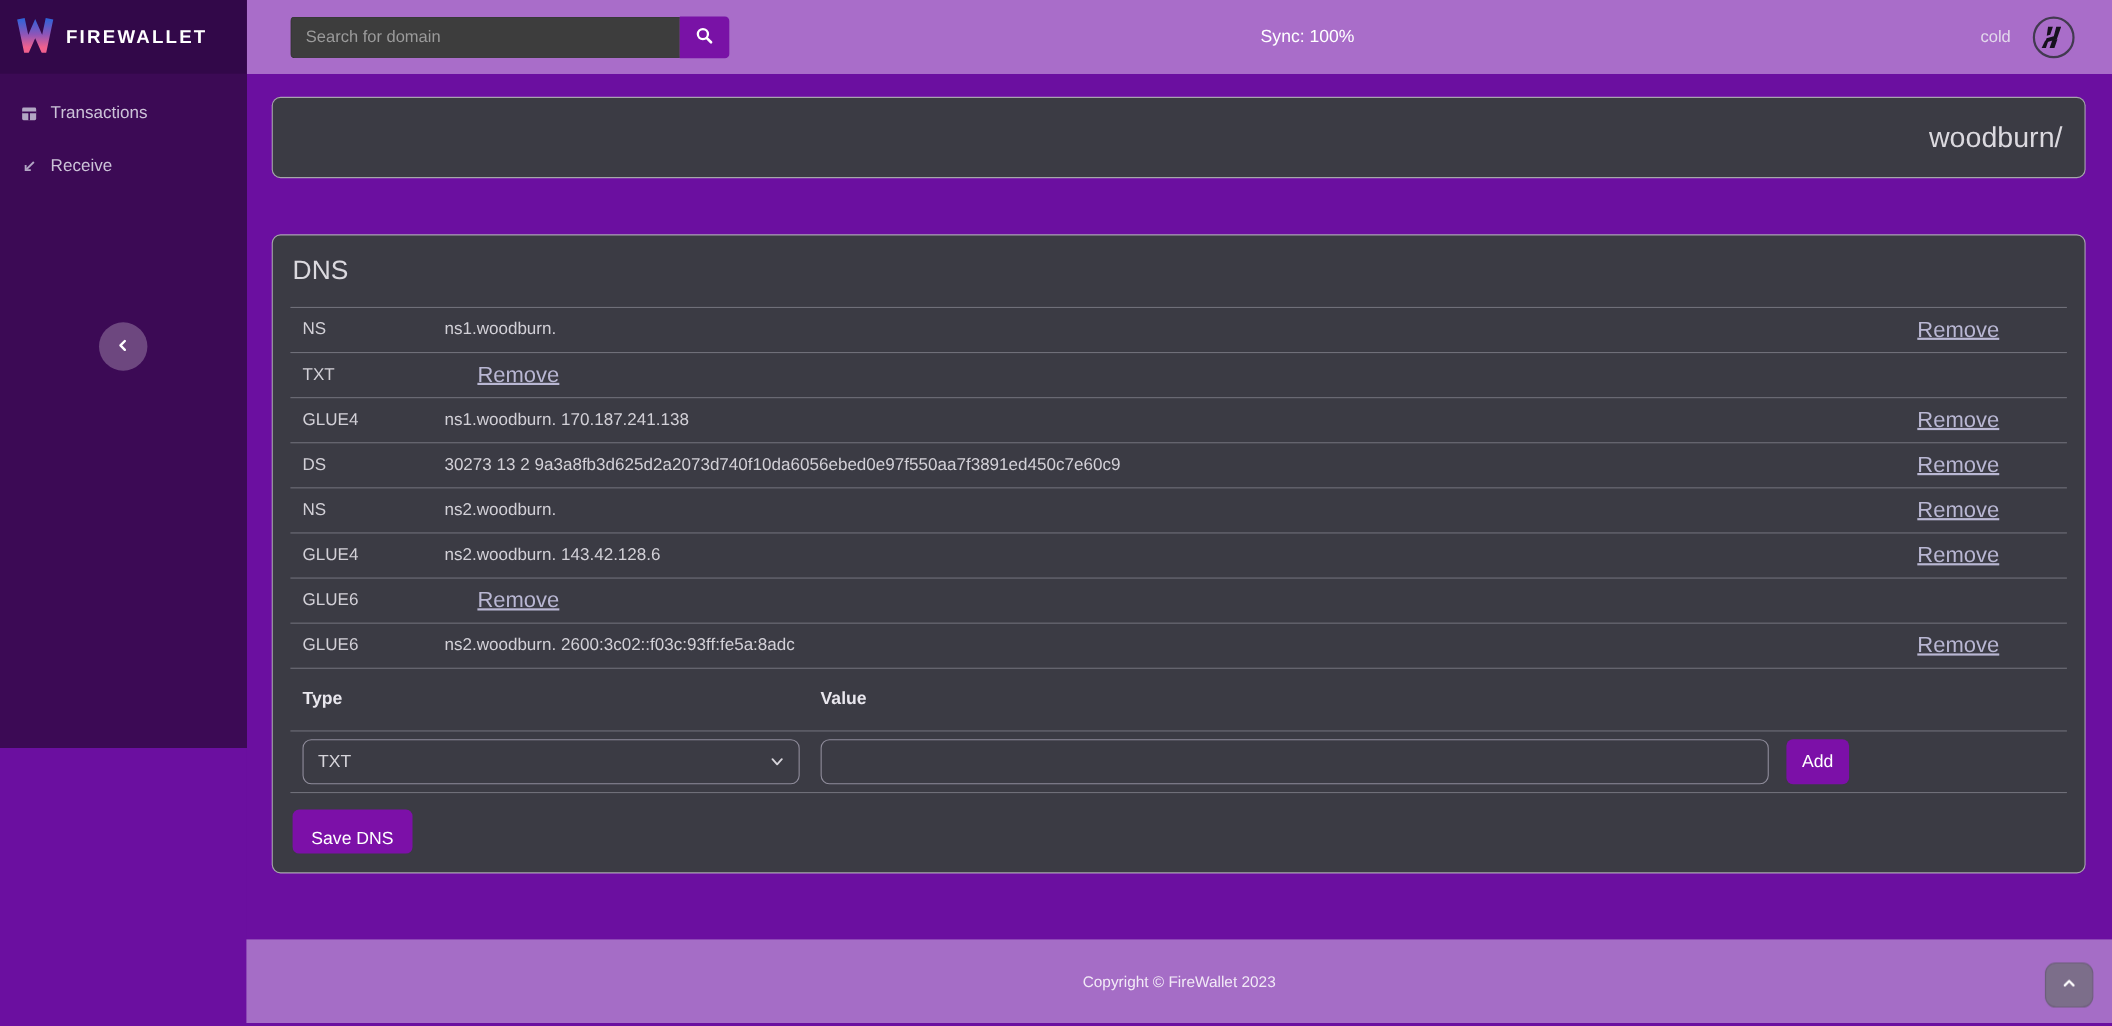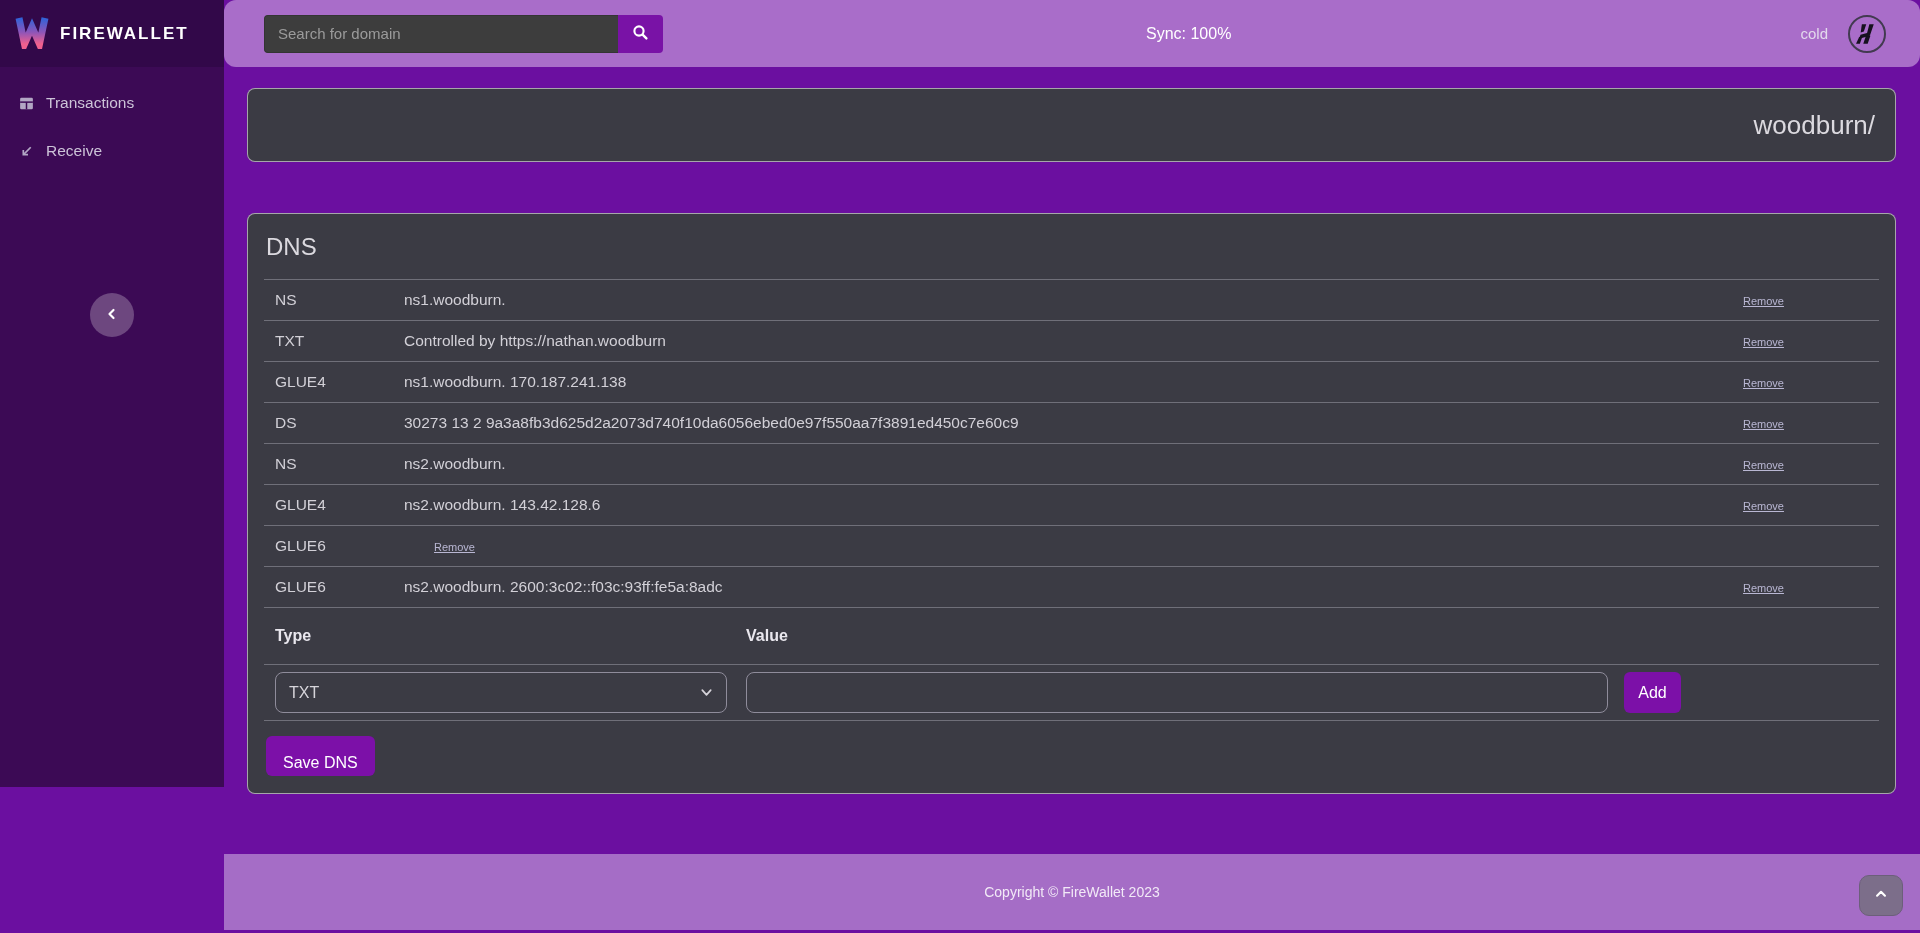--- a/index.html
+++ b/index.html
@@ -6,21 +6,21 @@
   html,body { width:1920px; height:933px; }
   body {
     font-family: "Liberation Sans", sans-serif;
     background:#6b0fa0;
     overflow:hidden;
     position:relative;
   }
 
   
   .sidebar {
-    position:fixed; left:0; top:0; width:224px; height:787px;
+    position:fixed; left:0; top:0; width:224px; height:680px;
     background:#3c0a55; z-index:20;
   }
   .sidebar-header {
     height:67px; background:#320849;
     display:flex; align-items:center; gap:10px; padding:0 14px;
   }
   .brand-text {
     color:#ffffff; font-weight:bold; font-size:17px; letter-spacing:2px;
   }
   .nav { list-style:none; padding-top:12px; }
@@ -34,21 +34,21 @@
     position:absolute; left:90px; top:293px; width:44px; height:44px;
     border-radius:50%; background:rgba(255,255,255,.25);
     display:flex; align-items:center; justify-content:center; cursor:pointer;
     border:none;
   }
 
   
   .topbar {
     position:fixed; left:224px; top:0; width:1696px; height:67px;
     background:#a96dc9; z-index:15;
-    display:flex; align-items:center;border-radius:12px;
+    display:flex; align-items:center;
   }
   .search-group { display:flex; margin-left:40px; height:38px; }
   .search-input {
     width:354px; height:38px;
     background:#3d3d3d; border:1px solid #343434; border-right:none;
     border-radius:4px 0 0 4px; outline:none;
     color:#d6d6d6; font-size:15px; padding:0 13px;
     font-family:"Liberation Sans", sans-serif;
   }
   .search-input::placeholder { color:#9b9b9b; }
@@ -90,21 +90,21 @@
 
   .dns-row {
     display:grid; grid-template-columns:140px 1fr 166px;
     align-items:center; height:41px;
     border-bottom:1px solid #6f6f79;
     font-size:15.5px; color:#d2d0d7;
   }
   .dns-row .cell-type { padding-left:11px; }
   .remove-link {
     color:#b9b7d3; text-decoration:underline; cursor:pointer;
-    padding-left:30px; font-size:11px;
+    padding-left:30px; font-size:20px;
   }
 
   .form-header {
     display:grid; grid-template-columns:471px 1fr;
     padding-left:11px; height:57px; align-items:center;
     font-weight:bold; font-size:16px; color:#e9e7ee;
     border-bottom:1px solid #6f6f79;
   }
   .form-row {
     display:flex; align-items:center;
@@ -240,21 +240,20 @@
 
     <div>
   <div class="dns-row">
     <span class="cell-type">NS</span>
     <span class="cell-value">ns1.woodburn.</span>
     <span><a class="remove-link">Remove</a></span>
   </div>
 
   <div class="dns-row">
     <span class="cell-type">TXT</span>
-    <span class="cell-value">Controlled by https://nathan.woodburn</span>
     <span><a class="remove-link">Remove</a></span>
   </div>
 
   <div class="dns-row">
     <span class="cell-type">GLUE4</span>
     <span class="cell-value">ns1.woodburn. 170.187.241.138</span>
     <span><a class="remove-link">Remove</a></span>
   </div>
 
   <div class="dns-row">

